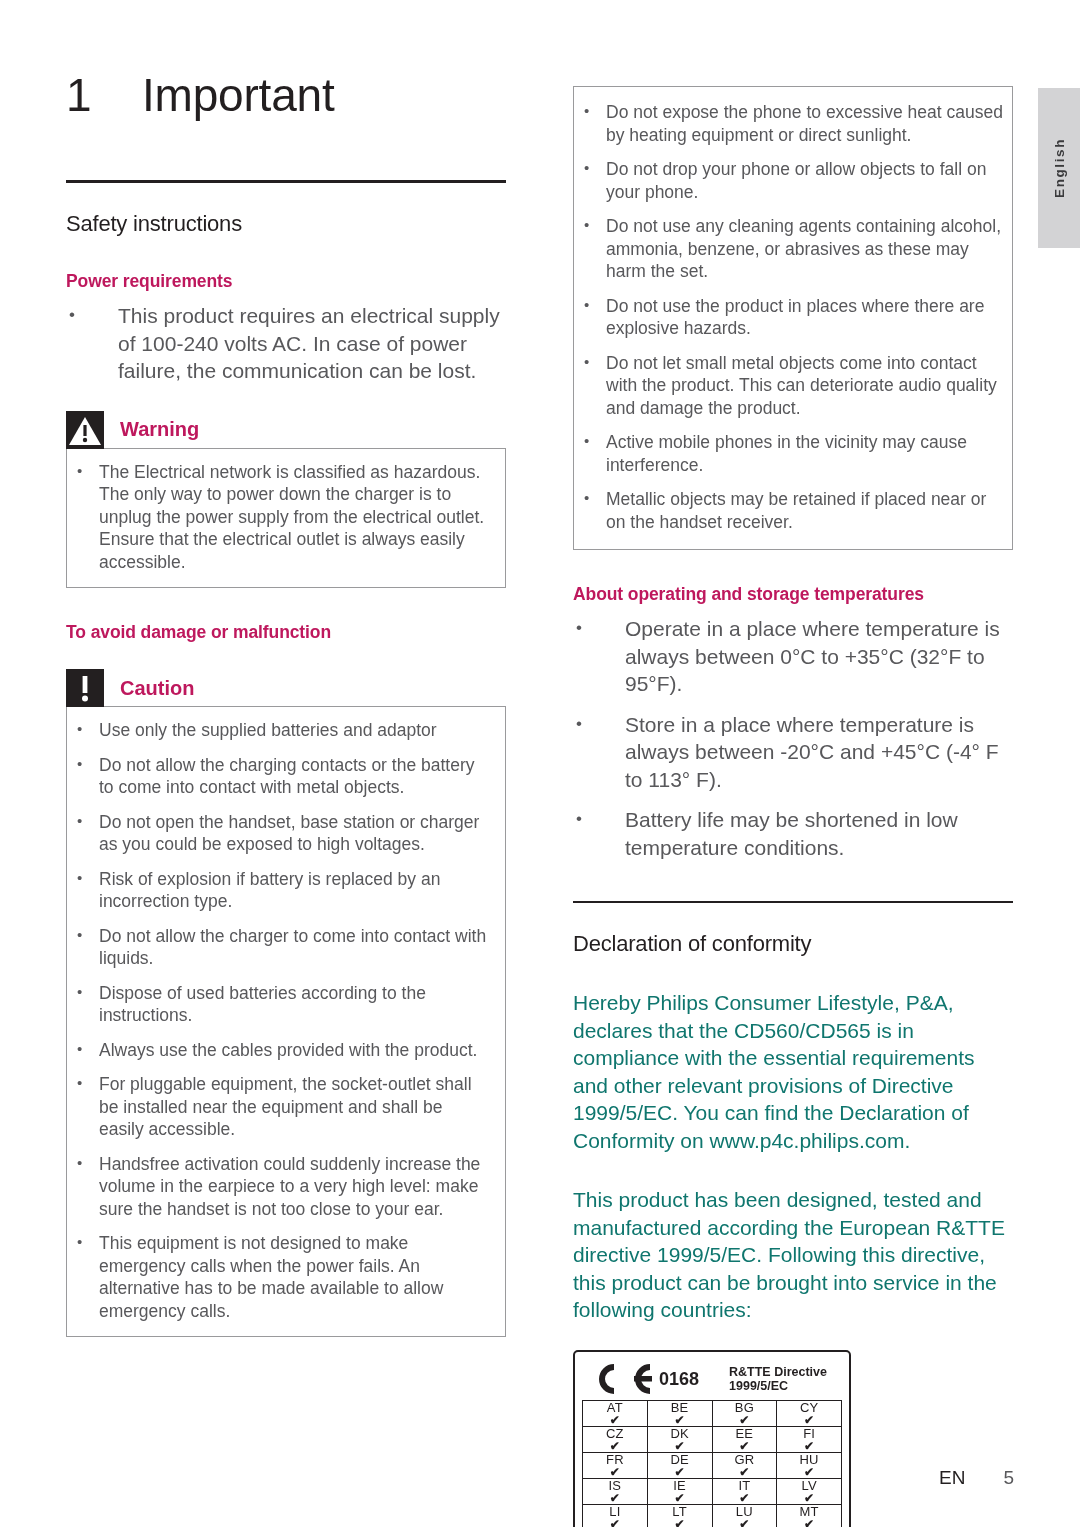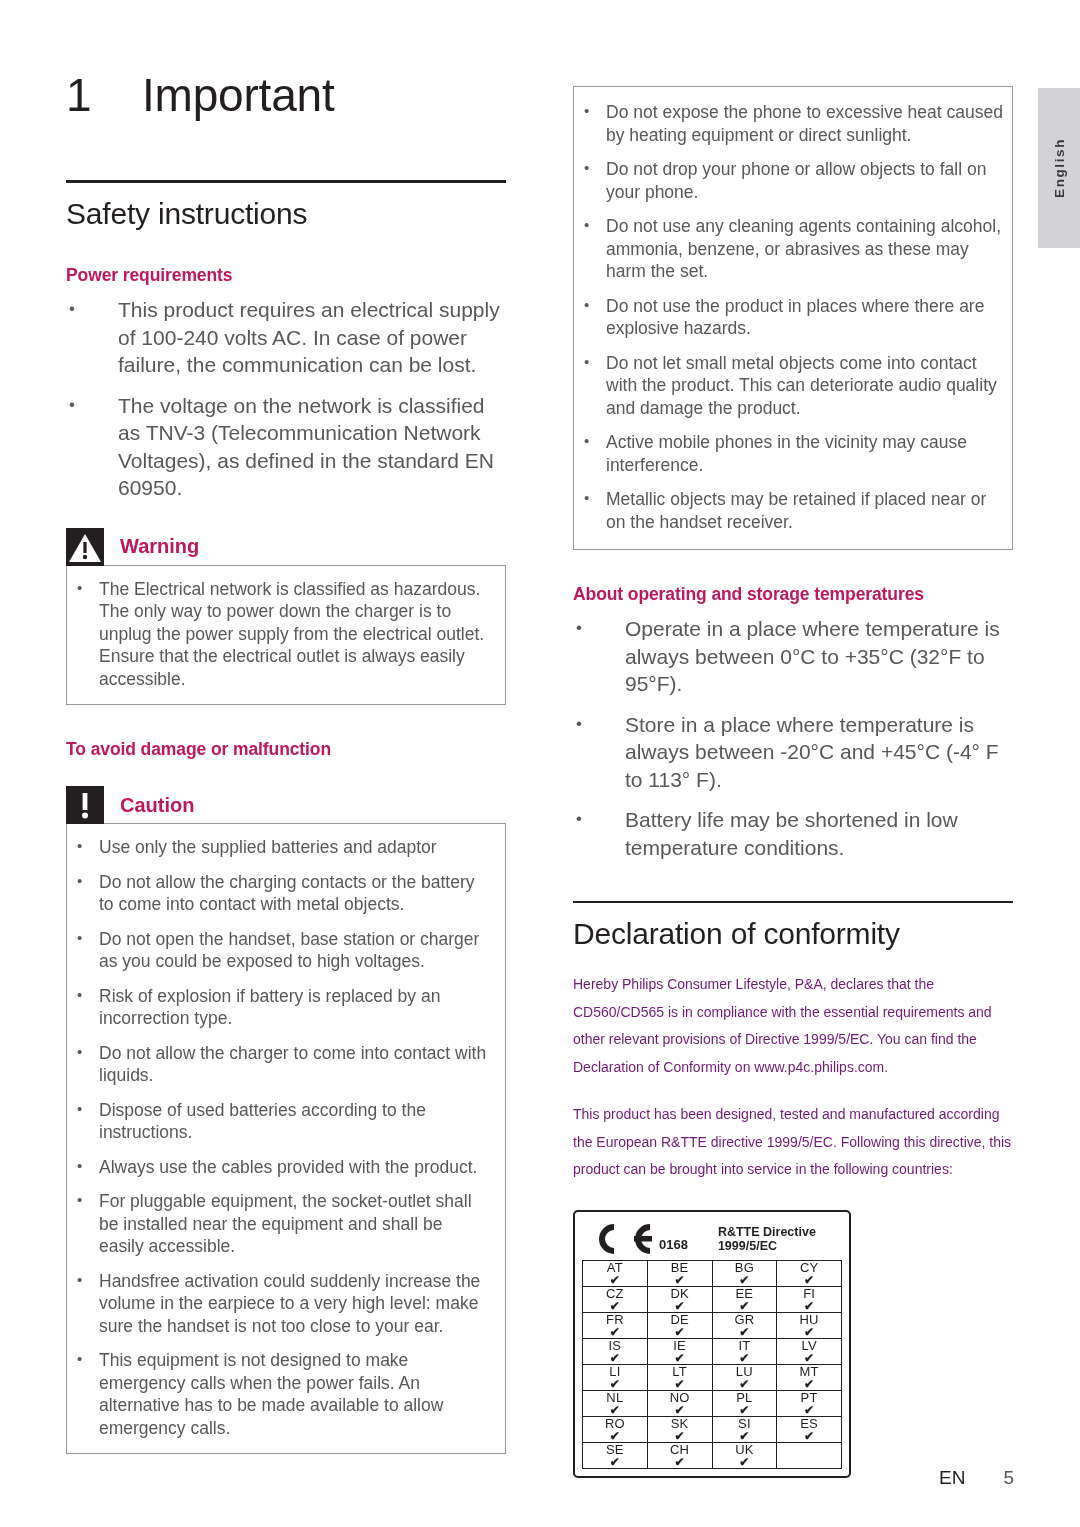--- a/index.html
+++ b/index.html
@@ -69,25 +69,25 @@
 
   .rule {
     border-top: 3.5px solid #231f20;
     margin-top: 58px;
   }
   .rule-thin {
     border-top: 2px solid #231f20;
   }
 
   h2.section {
-    font-size: 30px;
+    font-size: 22px;
     font-weight: normal;
     color: #231f20;
     letter-spacing: -0.2px;
-    margin-top: 14px;
+    margin-top: 28px;
   }
 
   h3.sub {
     font-size: 17.5px;
     font-weight: bold;
     color: #be185d;
     margin-top: 34px;
     letter-spacing: -0.1px;
   }
 
@@ -161,24 +161,24 @@
 
   
   .plain-box {
     border: 1px solid #9a9a9c;
     padding: 14px 8px 16px 2px;
     margin-top: 86px;
   }
 
   
   p.body {
-    font-size: 14px;
+    font-size: 21px;
     line-height: 27.5px;
-    color: #701a75;
-    margin-top: 20px;
+    color: #0f766e;
+    margin-top: 32px;
   }
 
   
   .ce-block {
     border: 2px solid #231f20;
     border-radius: 5px;
     width: 278px;
     margin-top: 26px;
     padding: 6px 7px 7px 7px;
     background: #fff;
@@ -189,27 +189,27 @@
     height: 42px;
     padding-left: 4px;
   }
   .ce-mark {
     display: flex;
     align-items: flex-end;
     flex: none;
   }
   .ce-mark svg { display: block; }
   .ce-num {
-    font-size: 13px;
+    font-size: 18px;
     font-weight: bold;
     color: #231f20;
     margin-left: 1px;
     line-height: 1;
     position: relative;
-    top: 6px;
+    top: 0;
   }
   .ce-dir {
     margin-left: 20px;
     line-height: 14px;
   }
   .ce-dir div {
     font-size: 12.5px;
     font-weight: bold;
     color: #231f20;
     white-space: nowrap;
@@ -269,21 +269,20 @@
     </div>
 
     <div class="rule"></div>
 
     <h2 class="section">Safety instructions</h2>
 
     <h3 class="sub">Power requirements</h3>
 
     <ul class="bl-wide">
       <li>This product requires an electrical supply of 100-240 volts AC. In case of power failure, the communication can be lost.</li>
-      <li>The voltage on the network is classified as TNV-3 (Telecommunication Network Voltages), as defined in the standard EN 60950.</li>
     </ul>
 
     <div class="note">
       <div class="note-head">
         <span class="note-icon">
           <svg width="38" height="38" viewBox="0 0 38 38">
             <rect x="0" y="0" width="38" height="38" fill="#231f20"></rect>
             <polygon points="19,6 35,34 3,34" fill="#ffffff"></polygon>
             <rect x="17.4" y="14" width="3.2" height="11" fill="#231f20"></rect>
             <circle cx="19" cy="29" r="2.2" fill="#231f20"></circle>

